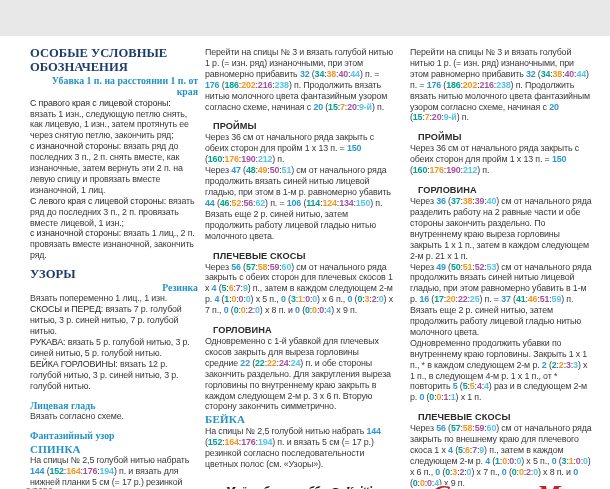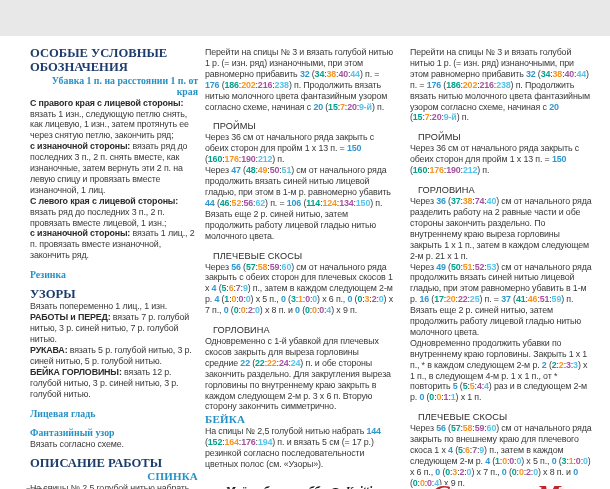--- a/index.html
+++ b/index.html
@@ -23,26 +23,26 @@
     font-family:"Liberation Serif",serif;font-weight:bold;
     color:var(--heading-light,#2492c6);font-size:9.8px;line-height:11.5px;
     margin-top:8px;letter-spacing:0;
   }
   .blk-h2c{
     font-family:"Liberation Serif",serif;font-weight:bold;
     color:var(--heading-light,#2492c6);font-size:11px;line-height:12.5px;
     margin-top:1px;letter-spacing:0.2px;
   }
   .blk-h3{
-    font-weight:normal;color:#2b2b2b;font-size:9.2px;line-height:11px;
+    font-weight:bold;color:#2b2b2b;font-size:9.2px;line-height:11px;
     margin-top:9px;letter-spacing:0.1px;padding-left:8px;
   }
   .blk:first-child,.blk-h1:first-child{margin-top:0;}
   .blk-h1 + .blk-h2, .blk-h1 + .blk-h2c{margin-top:0;text-align:right;}
-  .run-b{font-weight:bold;color:#2b2b2b;}
+  .run-b{font-weight:normal;color:#2b2b2b;}
   .c1{color:var(--size1,#2e97d1);font-weight:bold;}
   .c2{color:var(--size2,#00a08c);font-weight:bold;}
   .c3{color:var(--size3,#f7941e);font-weight:bold;}
   .c4{color:var(--size4,#a4519f);font-weight:bold;}
   .c5{color:var(--size5,#54c2ea);font-weight:bold;}
   .footer{
     position:absolute;left:0;top:449px;width:610px;height:18px;
   }
   .footer-issue{
     position:absolute;left:26px;top:2px;
@@ -73,30 +73,29 @@
 <body>
 
 <div class="page">
   <div class="col col-1">
       <div class="blk blk-h1"><span>ОСОБЫЕ УСЛОВНЫЕ ОБОЗНАЧЕНИЯ</span></div>
       <div class="blk blk-h2"><span>Убавка 1 п. на расстоянии 1 п. от края</span></div>
       <div class="blk blk-p"><span class="run-b">С правого края с лицевой стороны:</span><span> вязать 1 изн., следующую петлю снять, как лицевую, 1 изн., затем протянуть ее через снятую петлю, закончить ряд;</span></div>
       <div class="blk blk-p"><span class="run-b">с изнаночной стороны:</span><span> вязать ряд до последних 3 п., 2 п. снять вместе, как изнаночные, затем вернуть эти 2 п. на левую спицу и провязать вместе изнаночной, 1 лиц.</span></div>
       <div class="blk blk-p"><span class="run-b">С левого края с лицевой стороны:</span><span> вязать ряд до последних 3 п., 2 п. провязать вместе лицевой, 1 изн.;</span></div>
       <div class="blk blk-p"><span class="run-b">с изнаночной стороны:</span><span> вязать 1 лиц., 2 п. провязать вместе изнаночной, закончить ряд.</span></div>
+      <div class="blk blk-h1"><span>УЗОРЫ</span></div>
       <div class="blk blk-h2"><span>Резинка</span></div>
-      <div class="blk blk-h1"><span>УЗОРЫ</span></div>
       <div class="blk blk-p"><span>Вязать попеременно 1 лиц., 1 изн.</span></div>
-      <div class="blk blk-p"><span class="run-b">РАБОТЫ и ПЕРЕД:</span><span> вязать 7 р. голубой нитью, 3 р. синей нитью, 7 р. голубой нитью.</span></div>
+      <div class="blk blk-p"><span class="run-b">СКОСЫ и ПЕРЕД:</span><span> вязать 7 р. голубой нитью, 3 р. синей нитью, 7 р. голубой нитью.</span></div>
       <div class="blk blk-p"><span class="run-b">РУКАВА:</span><span> вязать 5 р. голубой нитью, 3 р. синей нитью, 5 р. голубой нитью.</span></div>
       <div class="blk blk-p"><span class="run-b">БЕЙКА ГОРЛОВИНЫ:</span><span> вязать 12 р. голубой нитью, 3 р. синей нитью, 3 р. голубой нитью.</span></div>
       <div class="blk blk-h2"><span>Лицевая гладь</span></div>
+      <div class="blk blk-p"><span>Вязать согласно схеме.</span></div>
       <div class="blk blk-h2"><span>Фантазийный узор</span></div>
-      <div class="blk blk-p"><span>Вязать согласно схеме.</span></div>
-      <div class="blk blk-h1"><span>ОПИСАНИЕ РАБОТЫ</span></div>
       <div class="blk blk-h2c"><span>СПИНКА</span></div>
       <div class="blk blk-p"><span>На спицы № 2,5 голубой нитью набрать </span><span class="c1">144</span> (<span class="c2">152</span>:<span class="c3">164</span>:<span class="c4">176</span>:<span class="c5">194</span>)<span> п. и вязать для нижней планки 5 см (= 17 р.) резинкой согласно последовательности цветных полос (см. «Узоры»).</span></div>
     </div>
   <div class="col col-2">
       <div class="blk blk-p"><span>Перейти на спицы № 3 и вязать голубой нитью 1 р. (= изн. ряд) изнаночными, при этом равномерно прибавить </span><span class="c1">32</span> (<span class="c2">34</span>:<span class="c3">38</span>:<span class="c4">40</span>:<span class="c5">44</span>)<span> п. = </span><span class="c1">176</span> (<span class="c2">186</span>:<span class="c3">202</span>:<span class="c4">216</span>:<span class="c5">238</span>)<span> п. Продолжить вязать нитью молочного цвета фантазийным узором согласно схеме, начиная с </span><span class="c1">20</span> (<span class="c2">15</span>:<span class="c3">7</span>:<span class="c4">20</span>:<span class="c5">9-й</span>)<span> п.</span></div>
       <div class="blk blk-h3"><span>ПРОЙМЫ</span></div>
       <div class="blk blk-p"><span>Через 36 см от начального ряда закрыть с обеих сторон для пройм 1 х 13 п. = </span><span class="c1">150</span> (<span class="c2">160</span>:<span class="c3">176</span>:<span class="c4">190</span>:<span class="c5">212</span>)<span> п.</span></div>
       <div class="blk blk-p"><span>Через </span><span class="c1">47</span> (<span class="c2">48</span>:<span class="c3">49</span>:<span class="c4">50</span>:<span class="c5">51</span>)<span> см от начального ряда продолжить вязать синей нитью лицевой гладью, при этом в 1-м р. равномерно убавить </span><span class="c1">44</span> (<span class="c2">46</span>:<span class="c3">52</span>:<span class="c4">56</span>:<span class="c5">62</span>)<span> п. = </span><span class="c1">106</span> (<span class="c2">114</span>:<span class="c3">124</span>:<span class="c4">134</span>:<span class="c5">150</span>)<span> п.</span></div>
       <div class="blk blk-p"><span>Вязать еще 2 р. синей нитью, затем продолжить работу лицевой гладью нитью молочного цвета.</span></div>
       <div class="blk blk-h3"><span>ПЛЕЧЕВЫЕ СКОСЫ</span></div>
@@ -104,21 +103,21 @@
       <div class="blk blk-h3"><span>ГОРЛОВИНА</span></div>
       <div class="blk blk-p"><span>Одновременно с 1-й убавкой для плечевых скосов закрыть для выреза горловины средние </span><span class="c1">22</span> (<span class="c2">22</span>:<span class="c3">22</span>:<span class="c4">24</span>:<span class="c5">24</span>)<span> п. и обе стороны закончить раздельно. Для закругления выреза горловины по внутреннему краю закрыть в каждом следующем 2-м р. 3 х 6 п. Вторую сторону закончить симметрично.</span></div>
       <div class="blk blk-h2c"><span>БЕЙКА</span></div>
       <div class="blk blk-p"><span>На спицы № 2,5 голубой нитью набрать </span><span class="c1">144</span> (<span class="c2">152</span>:<span class="c3">164</span>:<span class="c4">176</span>:<span class="c5">194</span>)<span> п. и вязать 5 см (= 17 р.) резинкой согласно последовательности цветных полос (см. «Узоры»).</span></div>
     </div>
   <div class="col col-3">
       <div class="blk blk-p"><span>Перейти на спицы № 3 и вязать голубой нитью 1 р. (= изн. ряд) изнаночными, при этом равномерно прибавить </span><span class="c1">32</span> (<span class="c2">34</span>:<span class="c3">38</span>:<span class="c4">40</span>:<span class="c5">44</span>)<span> п. = </span><span class="c1">176</span> (<span class="c2">186</span>:<span class="c3">202</span>:<span class="c4">216</span>:<span class="c5">238</span>)<span> п. Продолжить вязать нитью молочного цвета фантазийным узором согласно схеме, начиная с </span><span class="c1">20</span> (<span class="c2">15</span>:<span class="c3">7</span>:<span class="c4">20</span>:<span class="c5">9-й</span>)<span> п.</span></div>
       <div class="blk blk-h3"><span>ПРОЙМЫ</span></div>
       <div class="blk blk-p"><span>Через 36 см от начального ряда закрыть с обеих сторон для пройм 1 х 13 п. = </span><span class="c1">150</span> (<span class="c2">160</span>:<span class="c3">176</span>:<span class="c4">190</span>:<span class="c5">212</span>)<span> п.</span></div>
       <div class="blk blk-h3"><span>ГОРЛОВИНА</span></div>
-      <div class="blk blk-p"><span>Через </span><span class="c1">36</span> (<span class="c2">37</span>:<span class="c3">38</span>:<span class="c4">74</span>:<span class="c5">40</span>)<span> см от начального ряда разделить работу на 2 равные части и обе стороны закончить раздельно. По внутреннему краю выреза горловины закрыть 1 х 1 п., затем в каждом следующем 2-м р. 21 х 1 п.</span></div>
+      <div class="blk blk-p"><span>Через </span><span class="c1">36</span> (<span class="c2">37</span>:<span class="c3">38</span>:<span class="c4">39</span>:<span class="c5">40</span>)<span> см от начального ряда разделить работу на 2 равные части и обе стороны закончить раздельно. По внутреннему краю выреза горловины закрыть 1 х 1 п., затем в каждом следующем 2-м р. 21 х 1 п.</span></div>
       <div class="blk blk-p"><span>Через </span><span class="c1">49</span> (<span class="c2">50</span>:<span class="c3">51</span>:<span class="c4">52</span>:<span class="c5">53</span>)<span> см от начального ряда продолжить вязать синей нитью лицевой гладью, при этом равномерно убавить в 1-м р. </span><span class="c1">16</span> (<span class="c2">17</span>:<span class="c3">20</span>:<span class="c4">22</span>:<span class="c5">25</span>)<span> п. = </span><span class="c1">37</span> (<span class="c2">41</span>:<span class="c3">46</span>:<span class="c4">51</span>:<span class="c5">59</span>)<span> п.</span></div>
       <div class="blk blk-p"><span>Вязать еще 2 р. синей нитью, затем продолжить работу лицевой гладью нитью молочного цвета.</span></div>
       <div class="blk blk-p"><span>Одновременно продолжить убавки по внутреннему краю горловины. Закрыть 1 х 1 п., * в каждом следующем 2-м р. </span><span class="c1">2</span> (<span class="c2">2</span>:<span class="c3">2</span>:<span class="c4">3</span>:<span class="c5">3</span>)<span> х 1 п., в следующем 4-м р. 1 х 1 п., от * повторить </span><span class="c1">5</span> (<span class="c2">5</span>:<span class="c3">5</span>:<span class="c4">4</span>:<span class="c5">4</span>)<span> раз и в следующем 2-м р. </span><span class="c1">0</span> (<span class="c2">0</span>:<span class="c3">0</span>:<span class="c4">1</span>:<span class="c5">1</span>)<span> х 1 п.</span></div>
       <div class="blk blk-h3"><span>ПЛЕЧЕВЫЕ СКОСЫ</span></div>
       <div class="blk blk-p"><span>Через </span><span class="c1">56</span> (<span class="c2">57</span>:<span class="c3">58</span>:<span class="c4">59</span>:<span class="c5">60</span>)<span> см от начального ряда закрыть по внешнему краю для плечевого скоса 1 х </span><span class="c1">4</span> (<span class="c2">5</span>:<span class="c3">6</span>:<span class="c4">7</span>:<span class="c5">9</span>)<span> п., затем в каждом следующем 2-м р. </span><span class="c1">4</span> (<span class="c2">1</span>:<span class="c3">0</span>:<span class="c4">0</span>:<span class="c5">0</span>)<span> х 5 п., </span><span class="c1">0</span> (<span class="c2">3</span>:<span class="c3">1</span>:<span class="c4">0</span>:<span class="c5">0</span>)<span> х 6 п., </span><span class="c1">0</span> (<span class="c2">0</span>:<span class="c3">3</span>:<span class="c4">2</span>:<span class="c5">0</span>)<span> х 7 п., </span><span class="c1">0</span> (<span class="c2">0</span>:<span class="c3">0</span>:<span class="c4">2</span>:<span class="c5">0</span>)<span> х 8 п. и </span><span class="c1">0</span> (<span class="c2">0</span>:<span class="c3">0</span>:<span class="c4">0</span>:<span class="c5">4</span>)<span> х 9 п.</span></div>
       <div class="blk blk-p"><span>Резинка сторону переда закончить симметрично.</span></div>
     </div>
 
   <div class="footer">
     <span class="footer-issue">2/2026</span>

